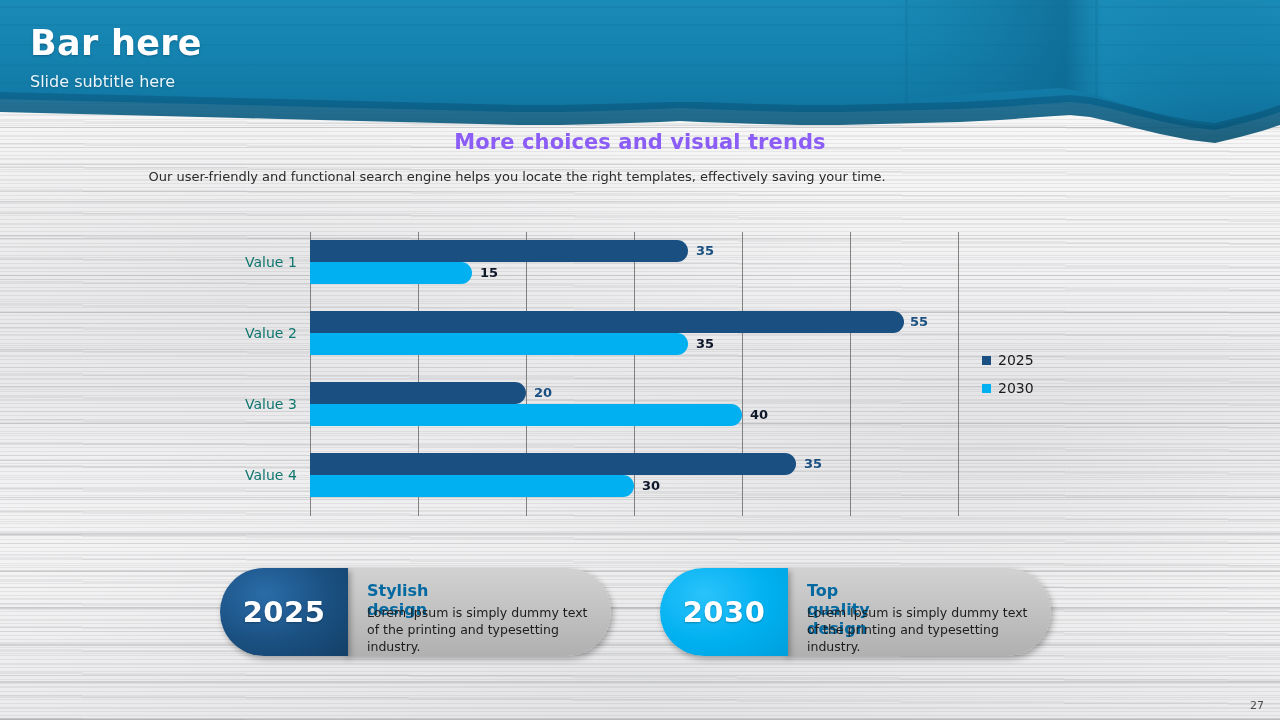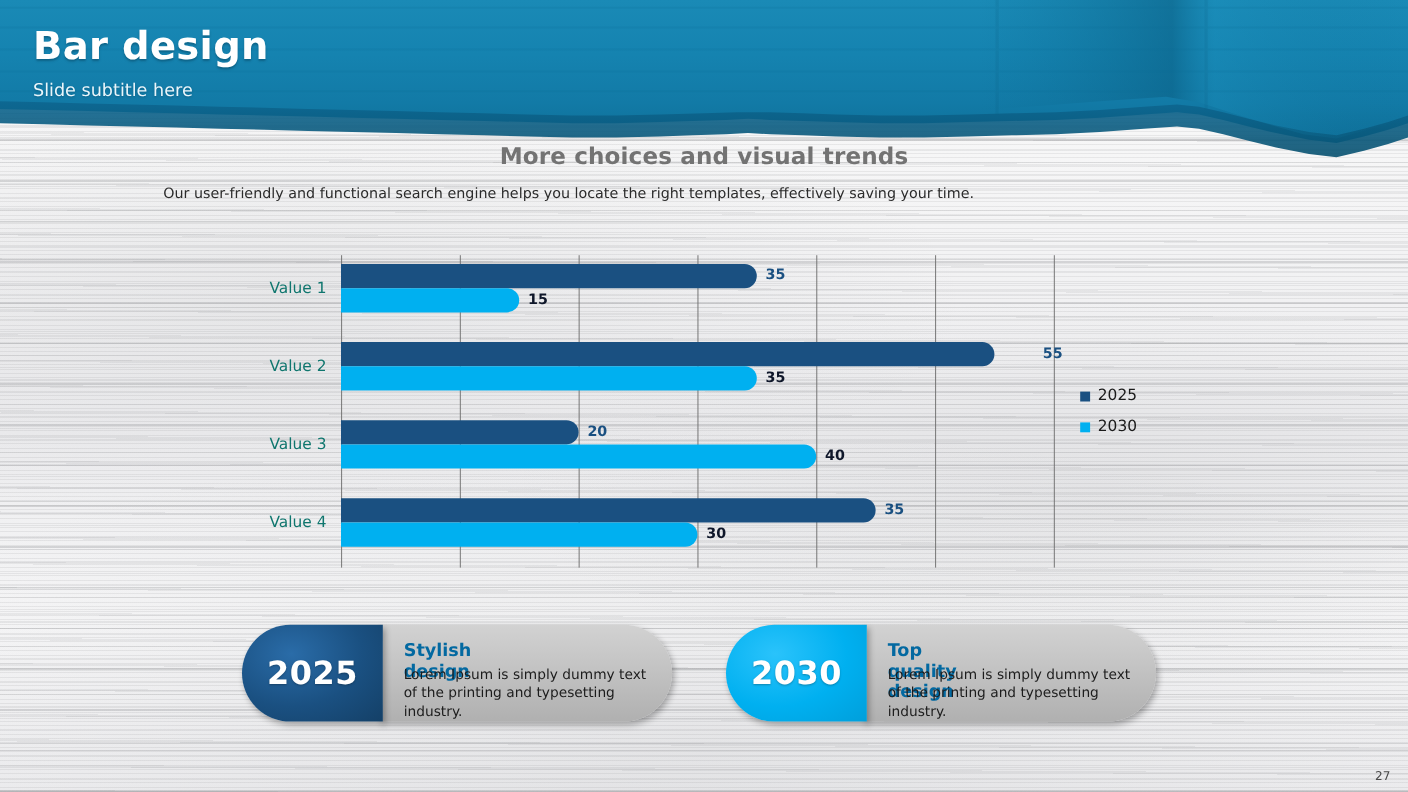--- a/index.html
+++ b/index.html
@@ -45,21 +45,21 @@
     line-height:42px;text-shadow:0 1px 2px rgba(0,40,60,.35);
   }
   .subtitle{
     font-size:16px;color:#eaf6fb;margin-top:8px;line-height:20px;
     text-shadow:0 1px 2px rgba(0,40,60,.3);
   }
 
   
   .sec-title{
     position:absolute;left:0;top:130px;width:1280px;text-align:center;
-    font-size:21px;font-weight:bold;color:#737373;letter-spacing:.1px;
+    font-size:21px;font-weight:bold;color:#8b5cf6;letter-spacing:.1px;
   }
   .sec-sub{
     position:absolute;left:0;top:169px;width:1034px;text-align:center;
     font-size:13px;color:#2b2b2b;
   }
 
   
   .chart{position:absolute;left:230px;top:228px;width:740px;height:290px;}
   .plot{position:absolute;left:80px;top:4px;width:648px;height:284px;}
   .gridline{position:absolute;top:0;width:1px;height:284px;background:#6e6e6e;opacity:.85;}
@@ -174,21 +174,21 @@
         <rect x="0" y="24" width="1280" height="2" fill="#0b6c95"></rect>
         <rect x="0" y="44" width="1280" height="2" fill="#0b6c95"></rect>
         <rect x="0" y="64" width="1280" height="2" fill="#0b6c95"></rect>
         <rect x="0" y="82" width="1280" height="2" fill="#0b6c95"></rect>
         <rect x="905" y="0" width="3" height="104" fill="#0a5f84"></rect>
         <rect x="1095" y="0" width="3" height="100" fill="#0a5f84"></rect>
       </g>
     </svg>
 
     <div class="htext">
-      <div class="title">Bar design</div>
+      <div class="title">Bar here</div>
       <div class="subtitle">Slide subtitle here</div>
     </div>
   </div>
 
   <div class="sec-title">More choices and visual trends</div>
   <div class="sec-sub">Our user-friendly and functional search engine helps you locate the right templates, effectively saving your time.</div>
 
   <div class="chart">
     <div class="plot" id="plot">
         <div class="gridline" style="left: 0px;"></div>
@@ -196,21 +196,21 @@
         <div class="gridline" style="left: 216px;"></div>
         <div class="gridline" style="left: 324px;"></div>
         <div class="gridline" style="left: 432px;"></div>
         <div class="gridline" style="left: 540px;"></div>
         <div class="gridline" style="left: 648px;"></div>
         <div class="bar s2025" style="top: 8px; left: 0px; width: 378px;"></div>
         <div class="barval s2025" style="top: 8px; left: 386px;">35</div>
         <div class="bar s2030" style="top: 30px; left: 0px; width: 162px;"></div>
         <div class="barval s2030" style="top: 30px; left: 170px;">15</div>
         <div class="bar s2025" style="top: 79px; left: 0px; width: 594px;"></div>
-        <div class="barval s2025" style="top: 79px; left: 638px;">55</div>
+        <div class="barval s2025" style="top: 79px; left: 600px;">55</div>
         <div class="bar s2030" style="top: 101px; left: 0px; width: 378px;"></div>
         <div class="barval s2030" style="top: 101px; left: 386px;">35</div>
         <div class="bar s2025" style="top: 150px; left: 0px; width: 216px;"></div>
         <div class="barval s2025" style="top: 150px; left: 224px;">20</div>
         <div class="bar s2030" style="top: 172px; left: 0px; width: 432px;"></div>
         <div class="barval s2030" style="top: 172px; left: 440px;">40</div>
         <div class="bar s2025" style="top: 221px; left: 0px; width: 486px;"></div>
         <div class="barval s2025" style="top: 221px; left: 494px;">35</div>
         <div class="bar s2030" style="top: 243px; left: 0px; width: 324px;"></div>
         <div class="barval s2030" style="top: 243px; left: 332px;">30</div>

